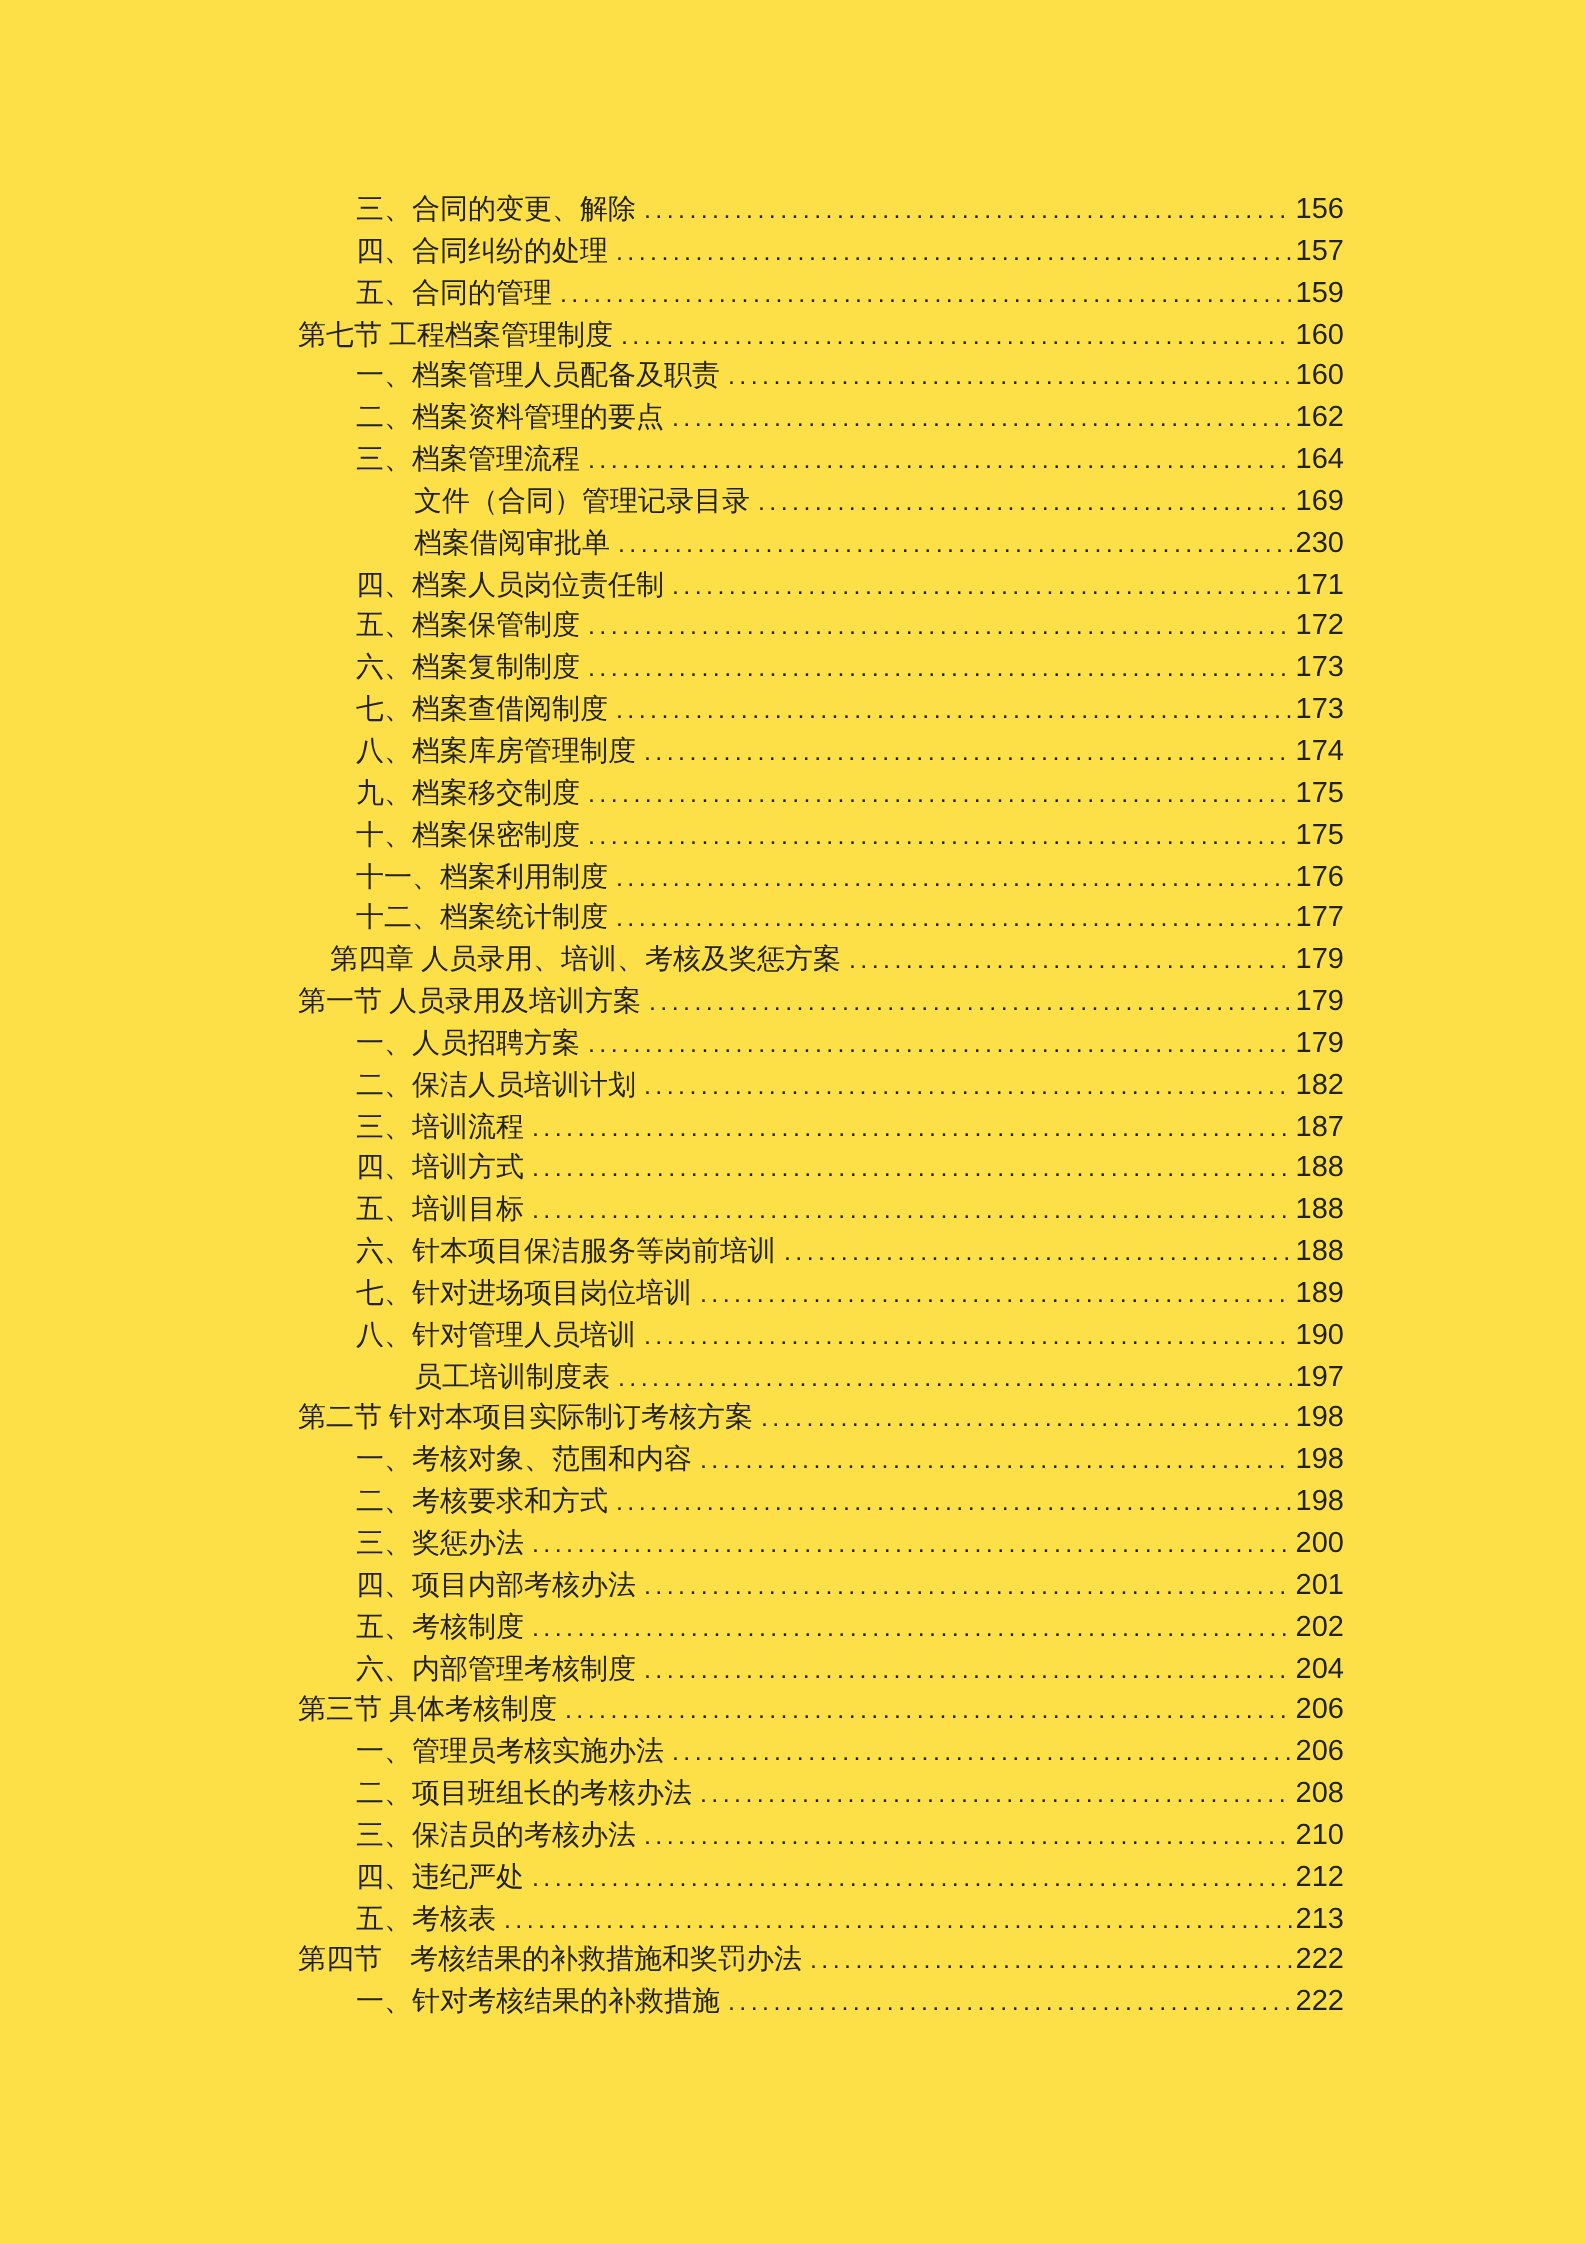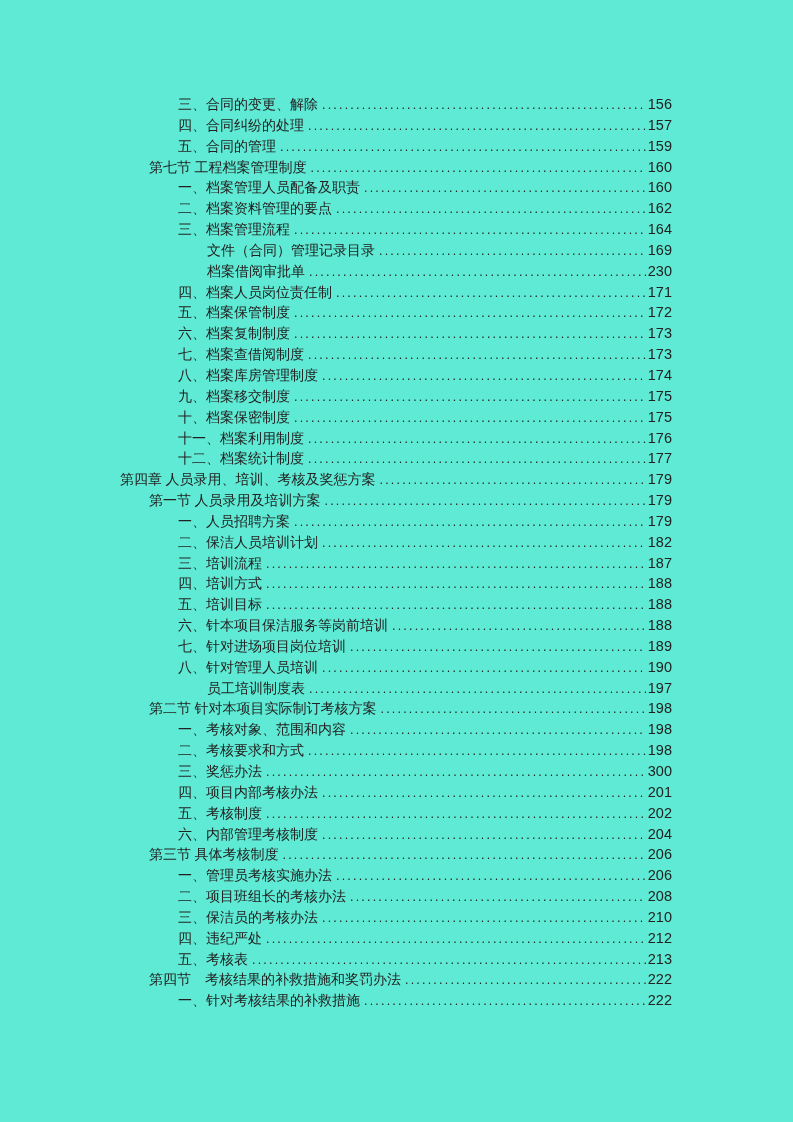--- a/index.html
+++ b/index.html
@@ -5,36 +5,36 @@
   html, body {
     margin: 0;
     padding: 0;
     background: #ffffff;
   }
   .page {
     position: relative;
     box-sizing: border-box;
     width: 793px;
     height: 1122px;
-    background: #5eead4;
+    background: #fde047;
     padding: 96px 121px 0 120px;
     overflow: hidden;
     font-family: "Liberation Serif", "DejaVu Serif", serif;
   }
   .toc {
     width: 100%;
   }
   .toc-row {
     display: flex;
     align-items: baseline;
     height: 20.85px;
     font-size: 14px;
     color: #222222;
   }
-  .indent-0 { padding-left: 0; }
+  .indent-0 { padding-left: 0; margin-left: 45px; }
   .indent-1 { padding-left: 29px; }
   .indent-2 { padding-left: 58px; }
   .indent-3 { padding-left: 87px; }
   .toc-label {
     white-space: nowrap;
     flex: 0 0 auto;
   }
   .toc-leader {
     flex: 1 1 auto;
     overflow: hidden;
@@ -217,21 +217,21 @@
         <span class="toc-page">198</span>
       </div>
       <div class="toc-row indent-2">
         <span class="toc-label">二、考核要求和方式</span>
         <span class="toc-leader"></span>
         <span class="toc-page">198</span>
       </div>
       <div class="toc-row indent-2">
         <span class="toc-label">三、奖惩办法</span>
         <span class="toc-leader"></span>
-        <span class="toc-page">300</span>
+        <span class="toc-page">200</span>
       </div>
       <div class="toc-row indent-2">
         <span class="toc-label">四、项目内部考核办法</span>
         <span class="toc-leader"></span>
         <span class="toc-page">201</span>
       </div>
       <div class="toc-row indent-2">
         <span class="toc-label">五、考核制度</span>
         <span class="toc-leader"></span>
         <span class="toc-page">202</span>

